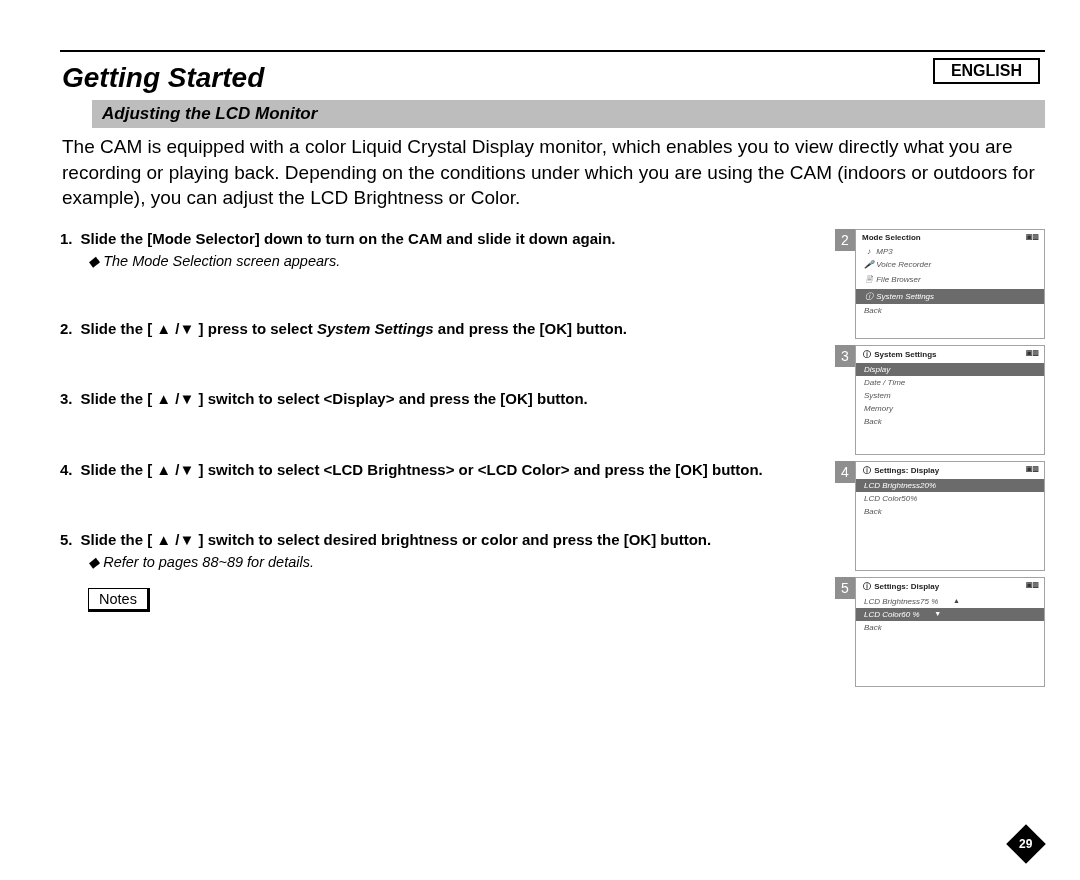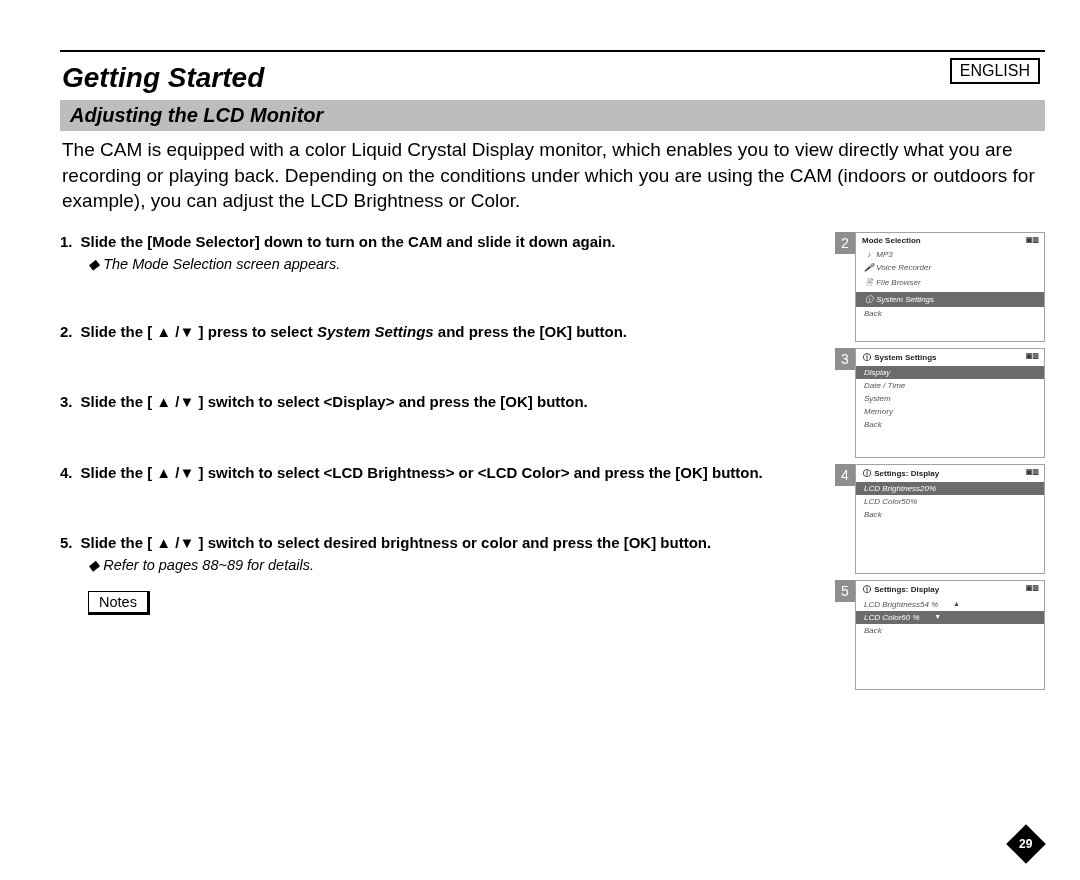--- a/index.html
+++ b/index.html
@@ -10,41 +10,42 @@
     height: 880px;
     position: relative;
     padding: 50px 35px 30px 60px;
     color: #000;
   }
   .lang-box {
     position: absolute;
     top: 58px;
     right: 40px;
     border: 2px solid #000;
-    padding: 2px 8px;
-    font-weight: normal;
+    padding: 2px 16px;
+    font-weight: bold;
     font-size: 16px;
     background: #fff;
   }
   .page-border {
     border-top: 2px solid #000;
     position: relative;
   }
   h1.page-title {
     font-style: italic;
     font-weight: bold;
     font-size: 28px;
     padding: 10px 0 6px 2px;
   }
   .section-bar {
     background: #bdbdbd;
     font-weight: bold;
     font-style: italic;
-    font-size: 20px;
+    font-size: 17px;
     padding: 4px 10px;
+    margin-left: 32px;
   }
   .intro {
     font-size: 19px;
     padding: 6px 2px 18px 2px;
     line-height: 1.35;
   }
   .content-wrap {
     display: flex;
     gap: 14px;
   }
@@ -258,21 +259,21 @@
 
       <div class="panel-block">
         <div class="panel-num">5</div>
         <div class="panel">
           <div class="hdr">
               <span><span class="icon">ⓘ</span> <span>Settings: Display</span></span>
               <span class="ind">▣ ▥</span>
             </div>
           <div class="row">
               <span>LCD Brightness</span>
-              <span class="v">54 %</span>
+              <span class="v">75 %</span>
               <span class="arrow-col">▲</span>
             </div>
           <div class="row sel">
               <span>LCD Color</span>
               <span class="v">60 %</span>
               <span class="arrow-col" style="color:#fff;">▼</span>
             </div>
           <div class="row">
               <span>Back</span>
             </div>

